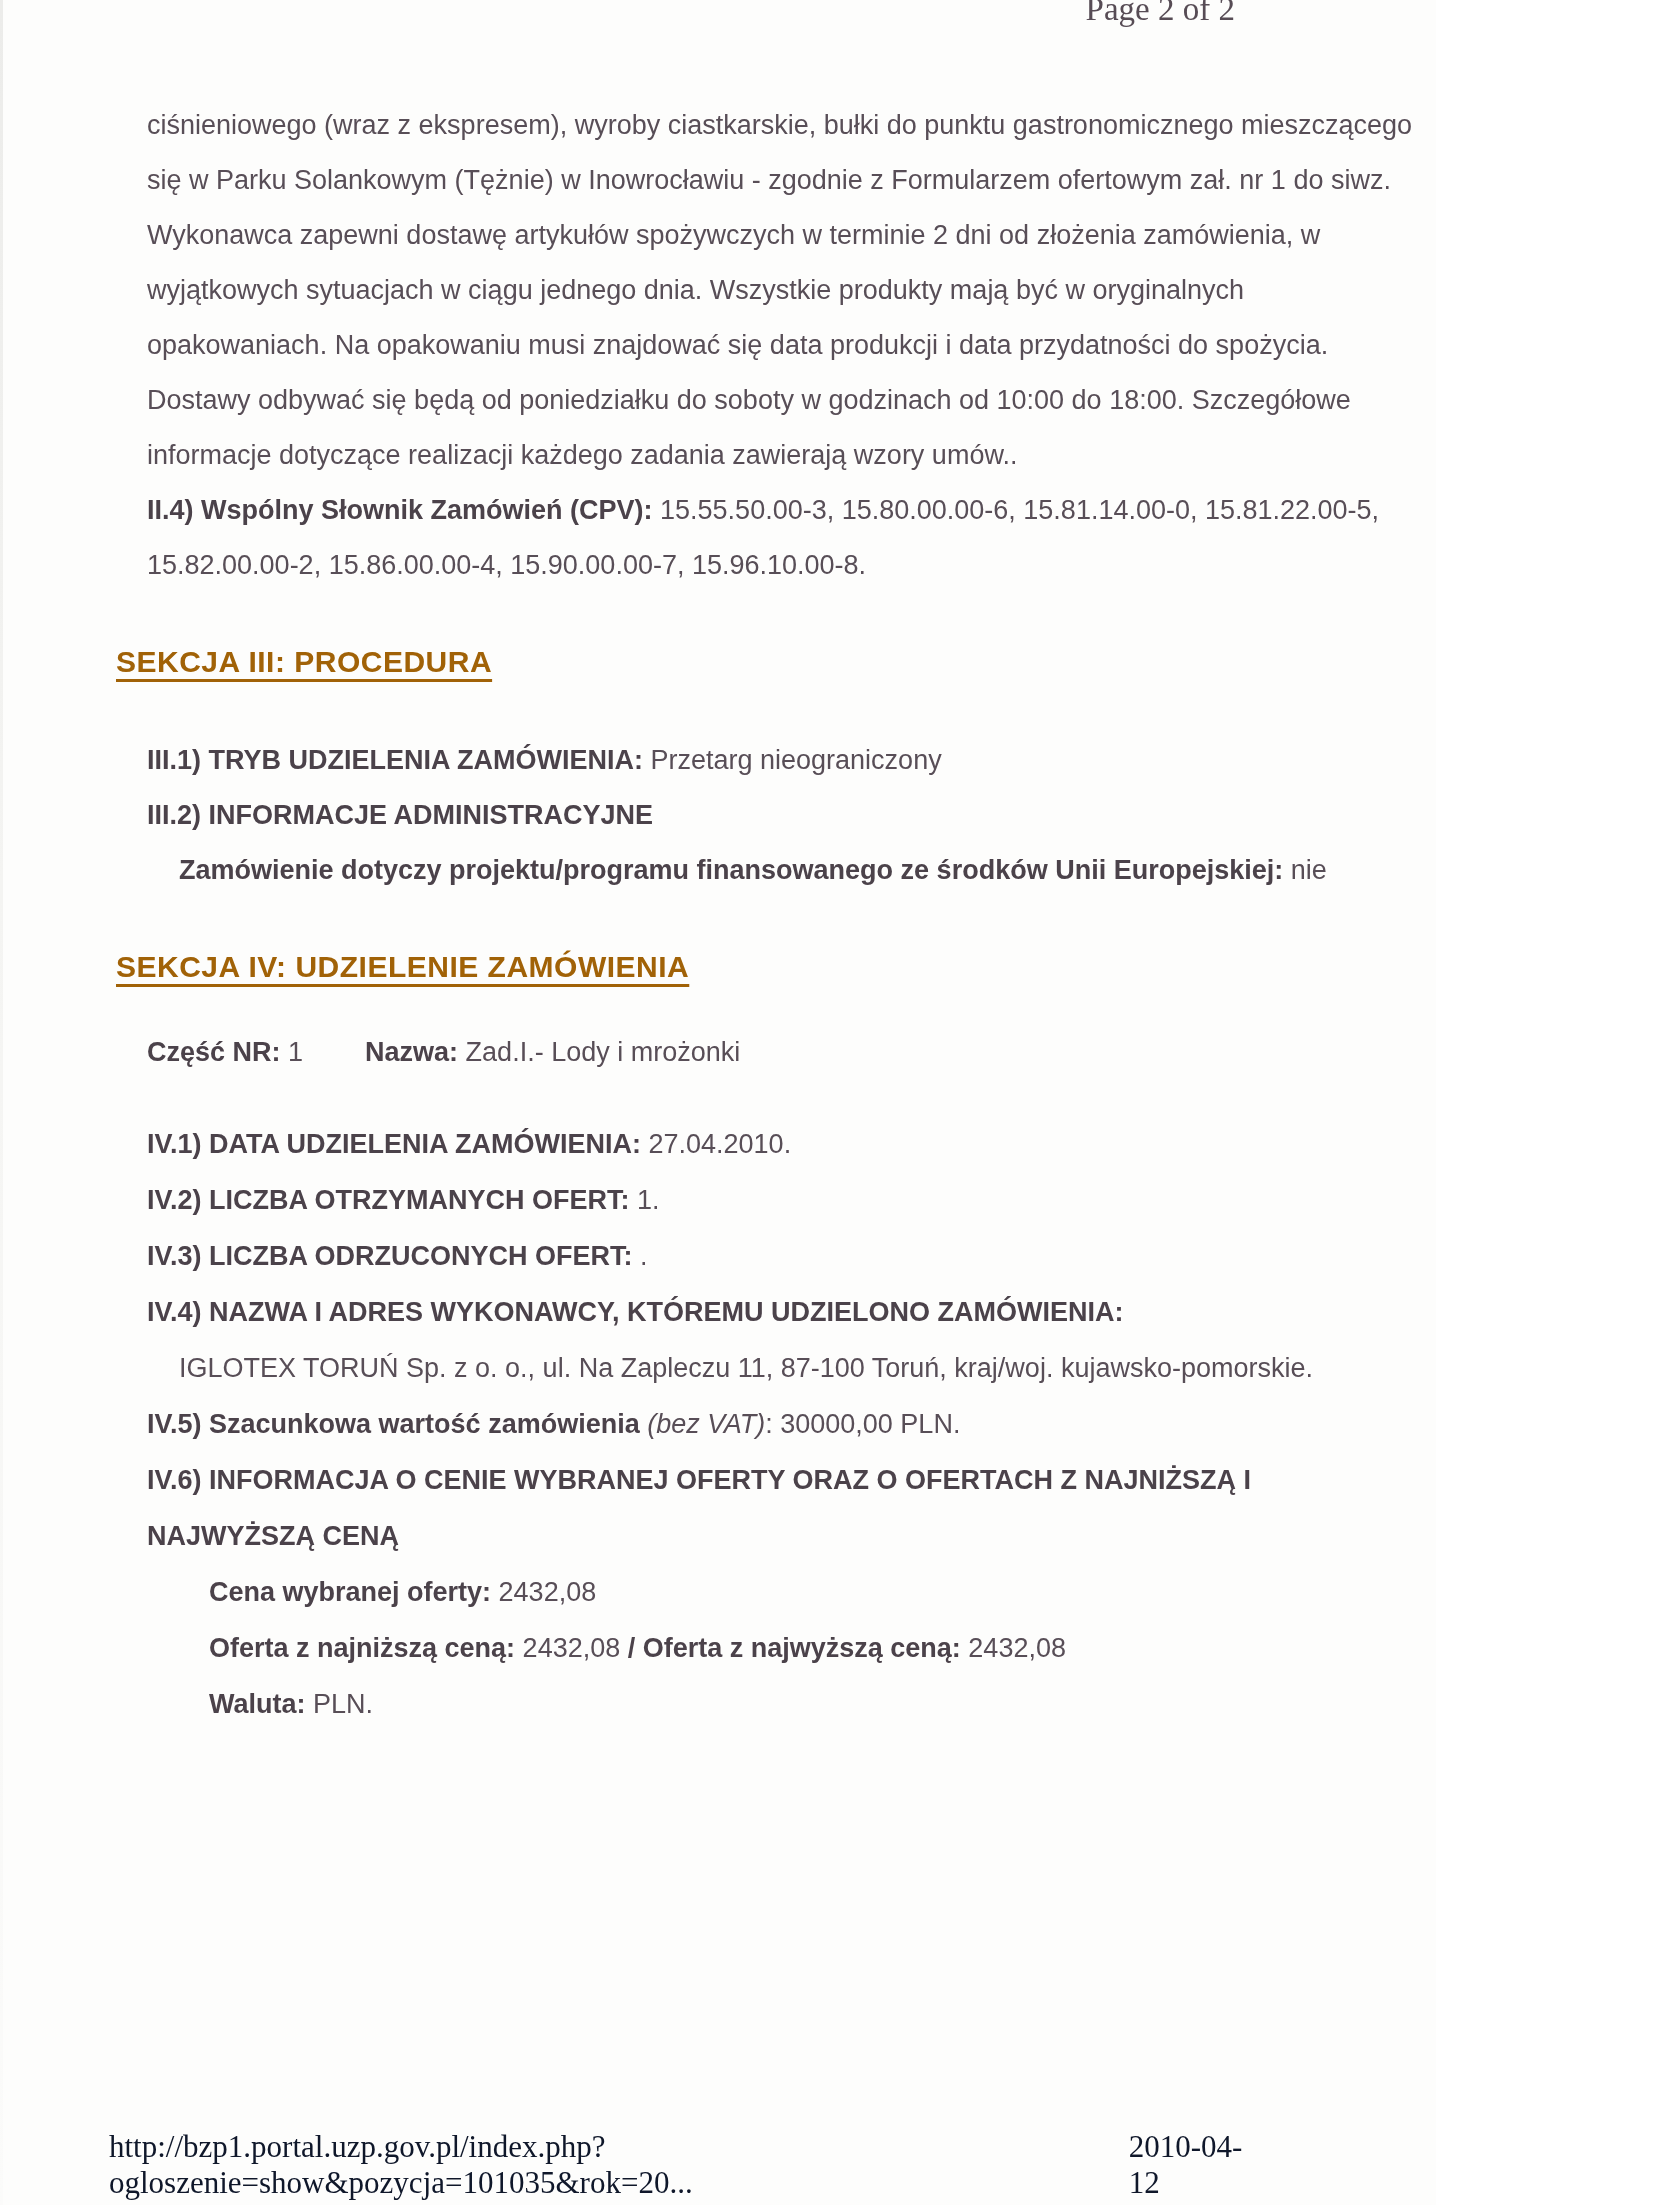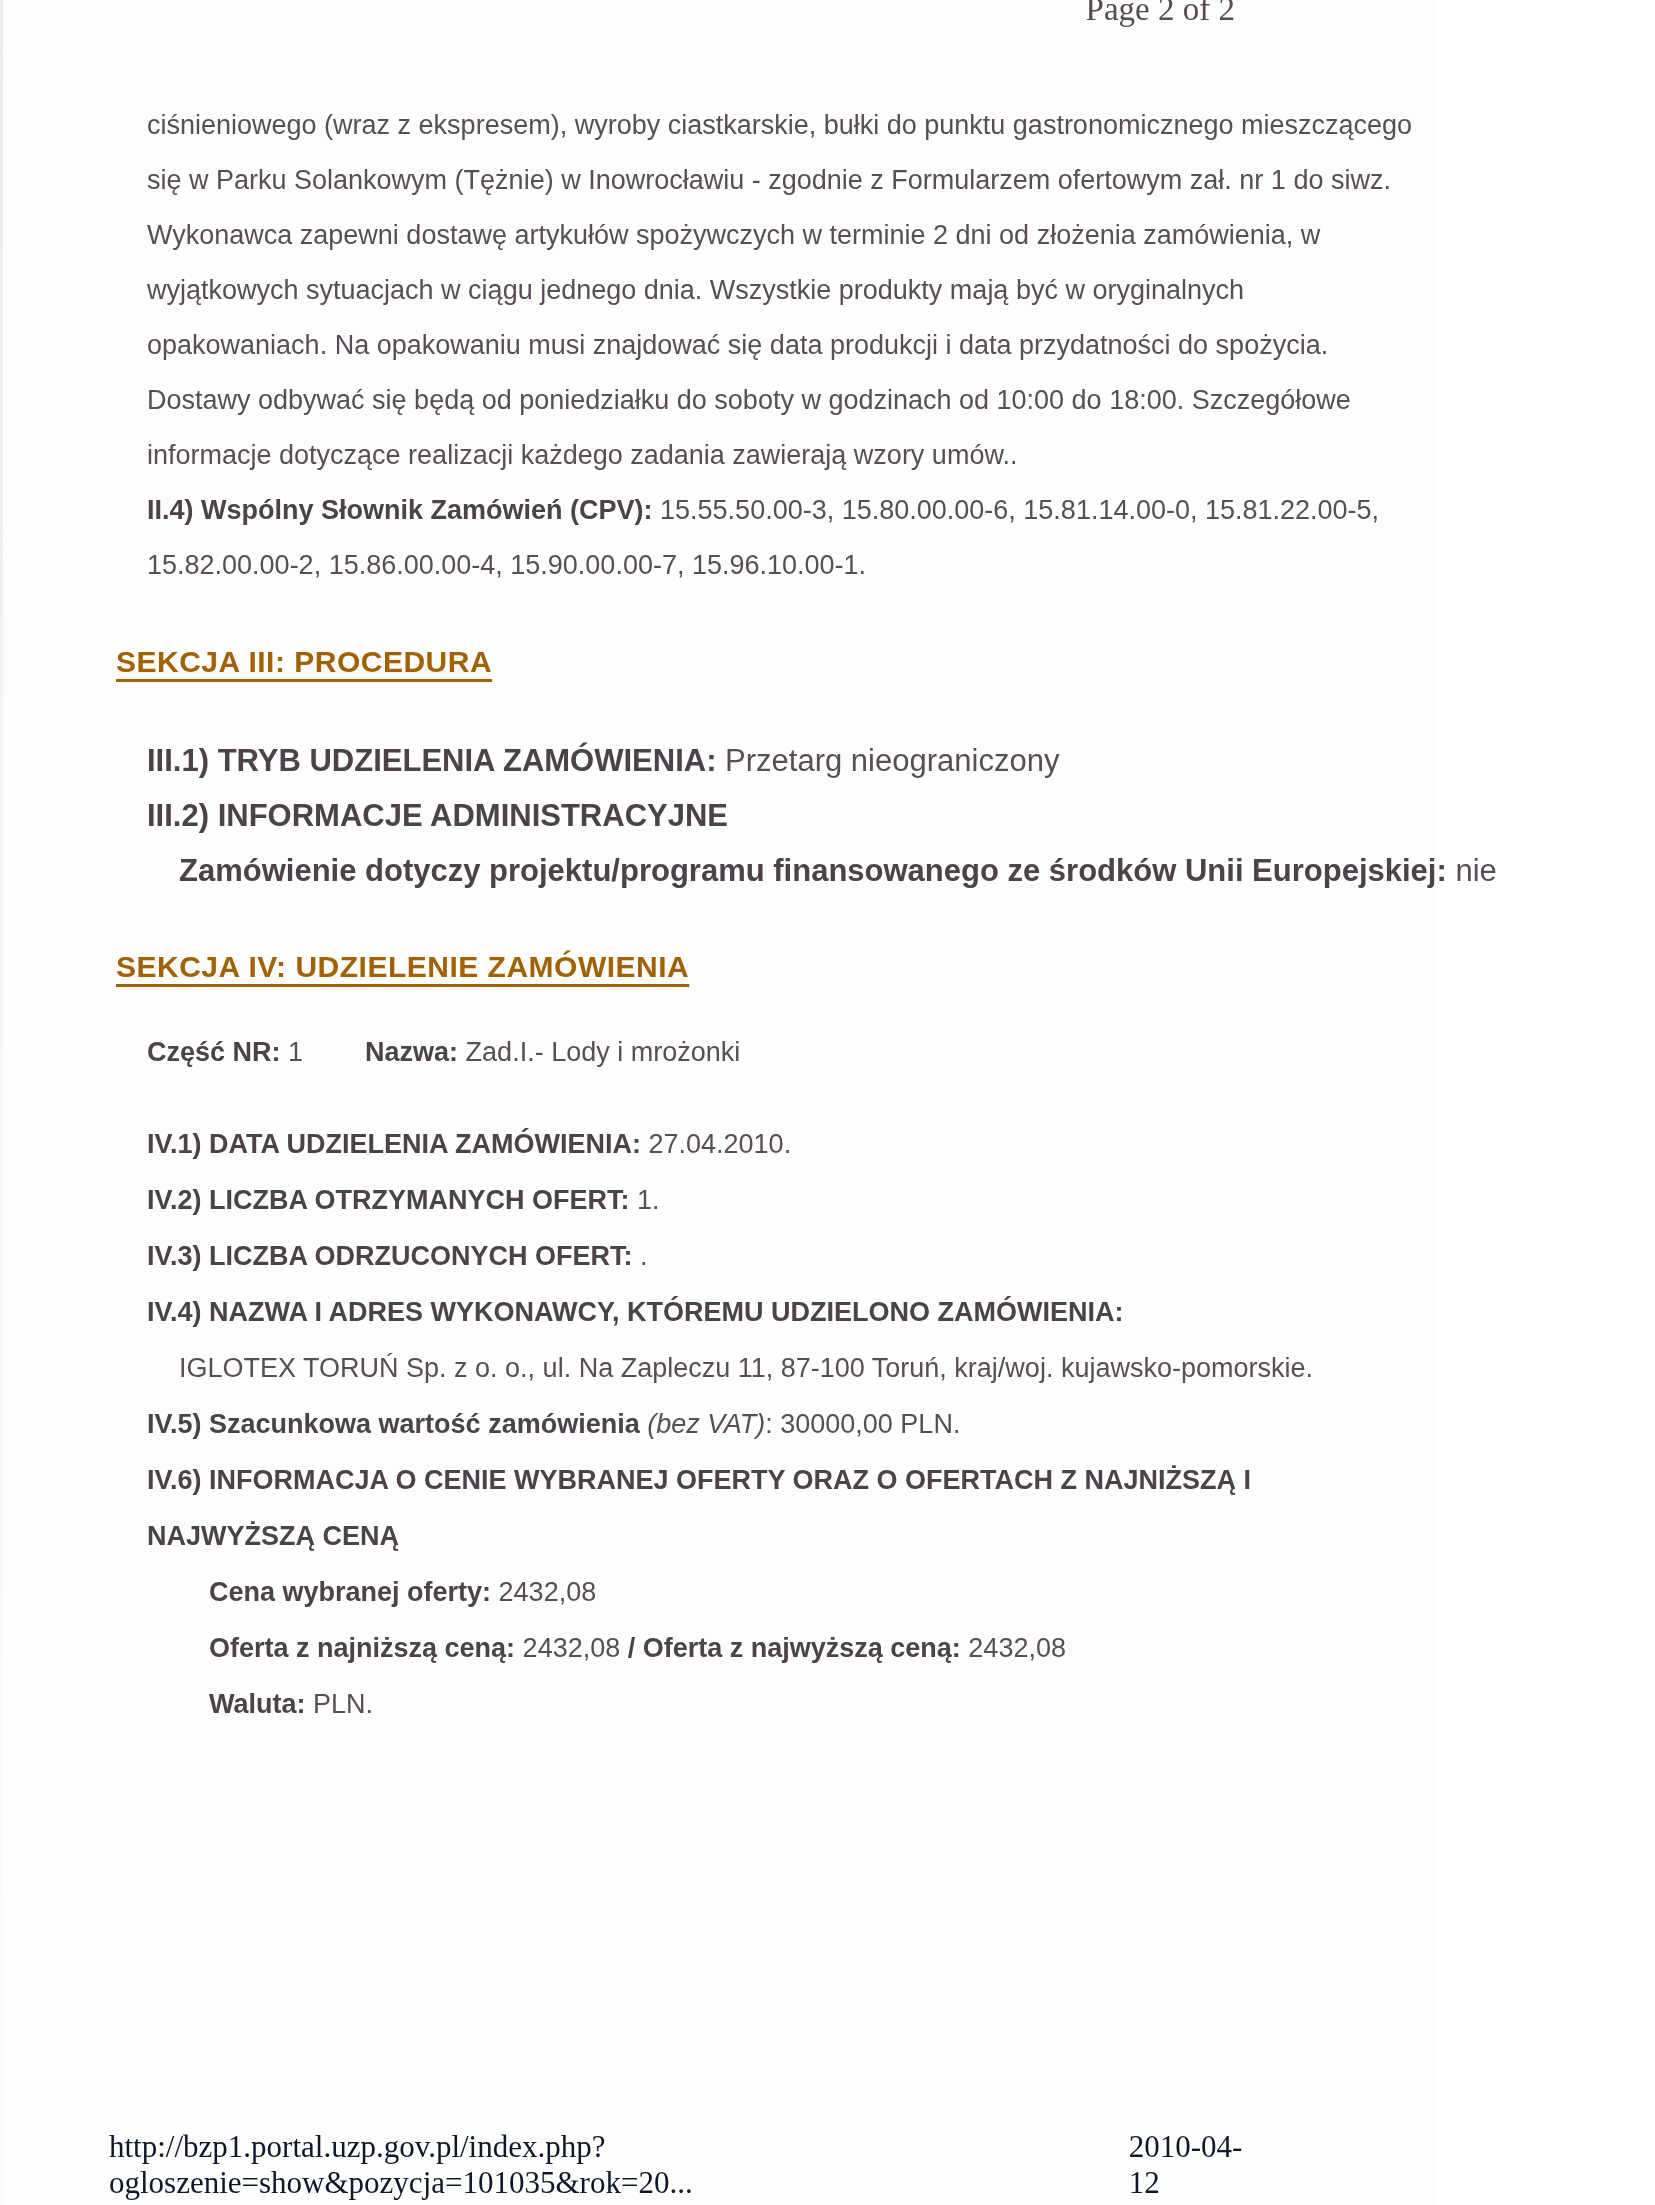--- a/index.html
+++ b/index.html
@@ -36,21 +36,21 @@
     font-size:30px;font-weight:bold;color:#a16207;
     text-decoration:underline;
     text-underline-offset:7px;
     text-decoration-thickness:3px;
     letter-spacing:0.5px;
   }
   .sec3-title{top:645px;}
   .sec4-title{top:950px;}
   .sec3-items{
     position:absolute;left:147px;top:733px;right:100px;
-    font-size:31px;line-height:55px;
+    font-size:27px;line-height:55px;
   }
   .part-line{
     position:absolute;left:147px;top:1025px;right:100px;
     font-size:27px;line-height:55px;
   }
   .name-label{margin-left:62px;}
   .sec4-items{
     position:absolute;left:147px;top:1116px;right:100px;
     font-size:27px;line-height:56px;
   }
@@ -74,21 +74,21 @@
 
   <div class="para">
     <div class="line">ciśnieniowego (wraz z ekspresem), wyroby ciastkarskie, bułki do punktu gastronomicznego mieszczącego</div>
     <div class="line">się w Parku Solankowym (Tężnie) w Inowrocławiu - zgodnie z Formularzem ofertowym zał. nr 1 do siwz.</div>
     <div class="line">Wykonawca zapewni dostawę artykułów spożywczych w terminie 2 dni od złożenia zamówienia, w</div>
     <div class="line">wyjątkowych sytuacjach w ciągu jednego dnia. Wszystkie produkty mają być w oryginalnych</div>
     <div class="line">opakowaniach. Na opakowaniu musi znajdować się data produkcji i data przydatności do spożycia.</div>
     <div class="line">Dostawy odbywać się będą od poniedziałku do soboty w godzinach od 10:00 do 18:00. Szczegółowe</div>
     <div class="line">informacje dotyczące realizacji każdego zadania zawierają wzory umów..</div>
     <div class="line"><span class="b">II.4) Wspólny Słownik Zamówień (CPV):</span><span> 15.55.50.00-3, 15.80.00.00-6, 15.81.14.00-0, 15.81.22.00-5,</span></div>
-    <div class="line"><span>15.82.00.00-2, 15.86.00.00-4, 15.90.00.00-7, 15.96.10.00-1.</span></div>
+    <div class="line"><span>15.82.00.00-2, 15.86.00.00-4, 15.90.00.00-7, 15.96.10.00-8.</span></div>
   </div>
 
   <div class="sec-title sec3-title">SEKCJA III: PROCEDURA</div>
 
   <div class="sec3-items">
     <div class="line"><span class="b">III.1) TRYB UDZIELENIA ZAMÓWIENIA:</span><span> Przetarg nieograniczony</span></div>
     <div class="line"><span class="b">III.2) INFORMACJE ADMINISTRACYJNE</span></div>
     <div class="line ind32"><span class="b">Zamówienie dotyczy projektu/programu finansowanego ze środków Unii Europejskiej:</span><span> nie</span></div>
   </div>
 

